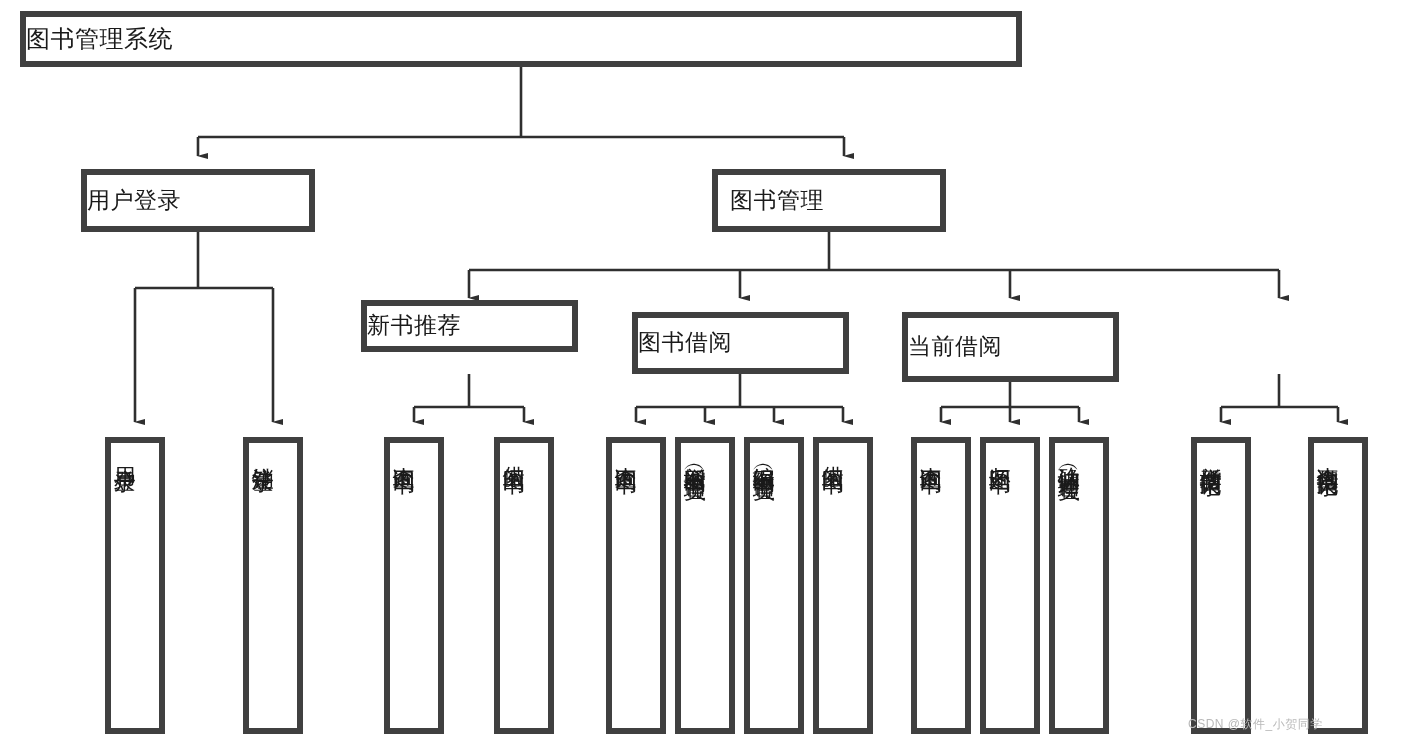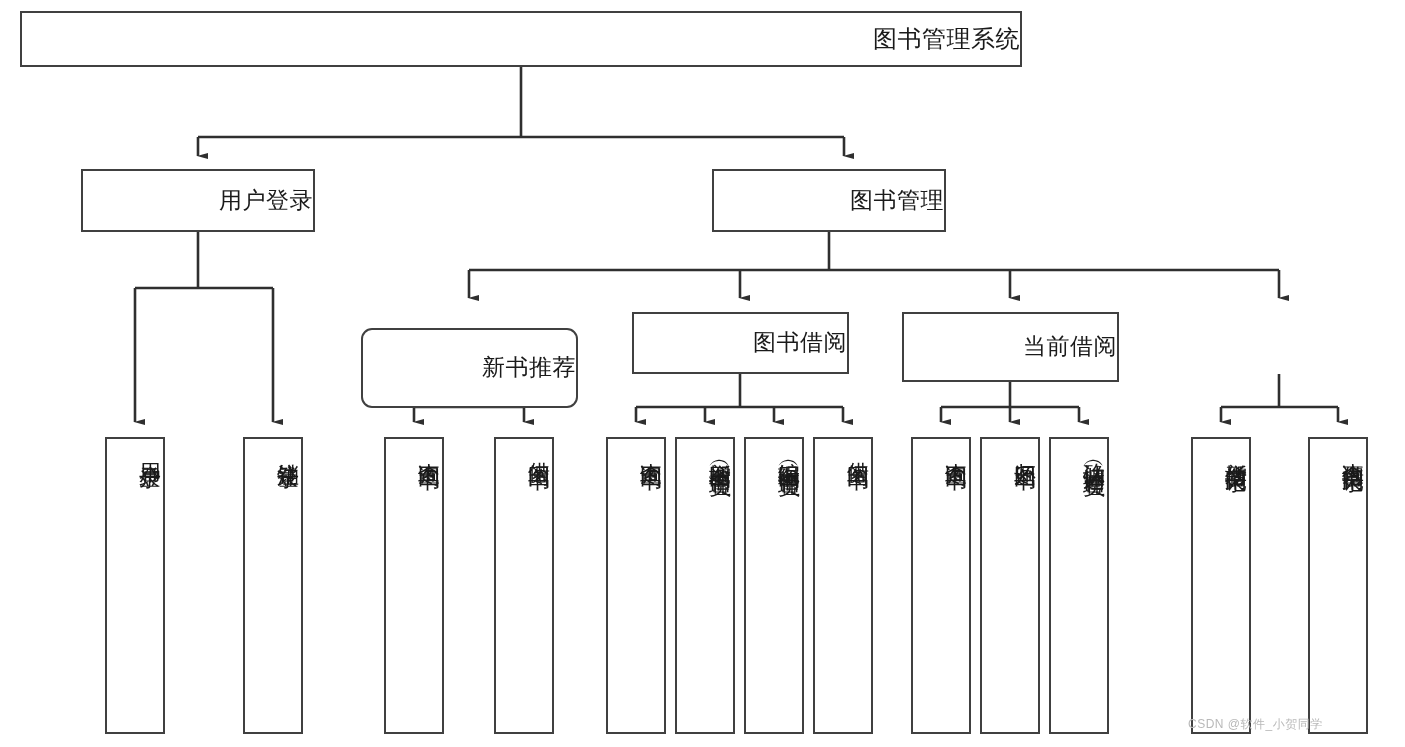--- a/index.html
+++ b/index.html
@@ -23,24 +23,24 @@
     left: 0;
     top: 0;
     width: 1405px;
     height: 747px;
     pointer-events: none;
   }
   .node {
     position: absolute;
     box-sizing: border-box;
     background: #ffffff;
-    border: 2px solid #404040;
+    border: 6px solid #404040;
     display: flex;
     align-items: center;
-    justify-content: flex-end;
+    justify-content: flex-start;
     color: #1a1a1a;
     z-index: 2;
   }
   .node .label {
     display: block;
     text-align: center;
     line-height: 1.18;
     white-space: nowrap;
   }
   
@@ -128,25 +128,25 @@
     </g>
   </svg>
 
   <div class="node h root" style="left:20px; top:11px; width:1002px; height:56px;">
     <span class="label">图书管理系统</span>
   </div>
 
   <div class="node h" style="left:81px; top:169px; width:234px; height:63px;">
     <span class="label">用户登录</span>
   </div>
-  <div class="node h" style="left:712px; top:169px; width:234px; height:63px;">
+  <div class="node h" style="left:712px; top:169px; width:234px; height:63px;padding-left:12px;">
     <span class="label">图书管理</span>
   </div>
 
-  <div class="node h" style="left:361px; top:328px; width:217px; height:80px;border-radius:11px;">
+  <div class="node h" style="left:361px; top:300px; width:217px; height:52px;">
     <span class="label">新书推荐</span>
   </div>
   <div class="node h" style="left:632px; top:312px; width:217px; height:62px;">
     <span class="label">图书借阅</span>
   </div>
   <div class="node h" style="left:902px; top:312px; width:217px; height:70px;">
     <span class="label">当前借阅</span>
   </div>
 
   <div class="node v" style="left:105px; top:437px; width:60px; height:297px;">

